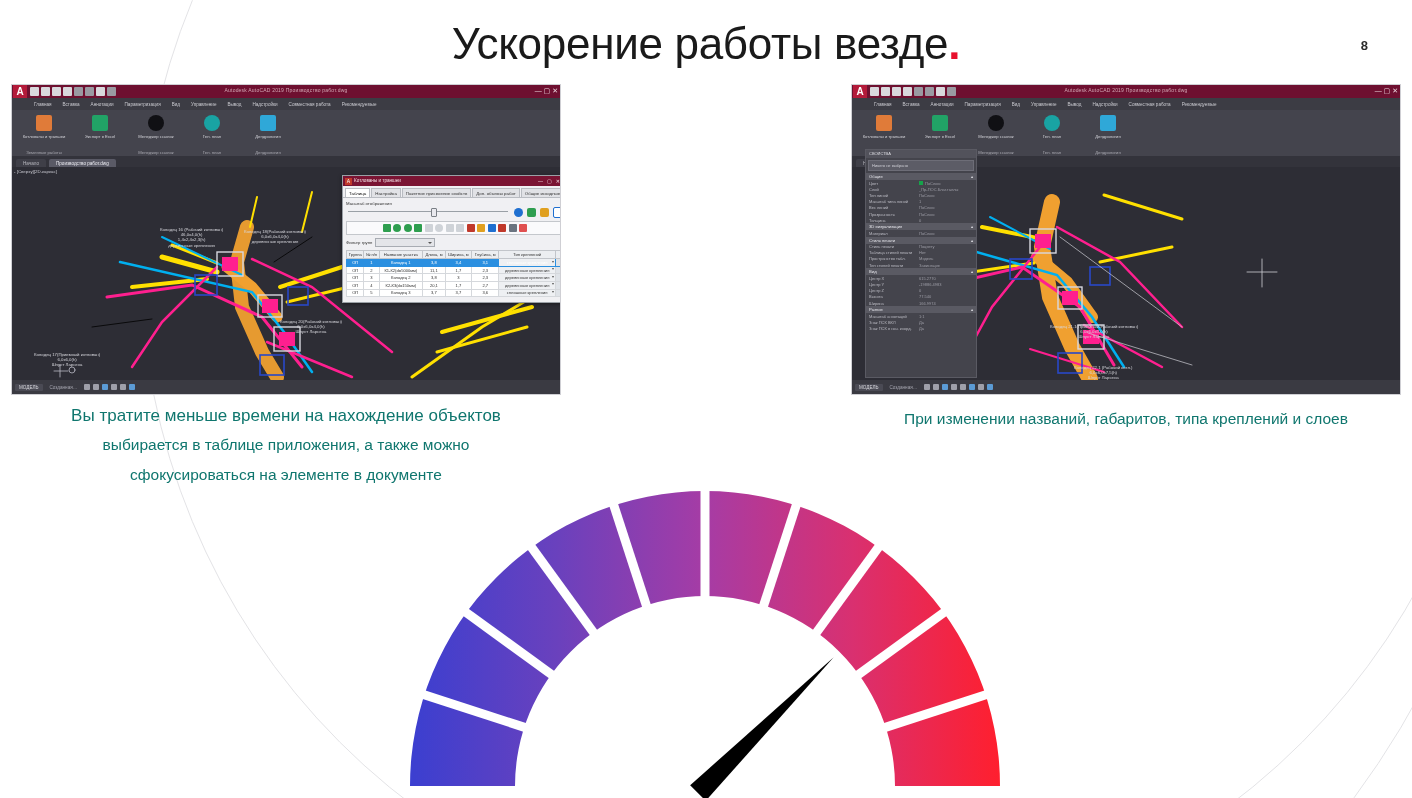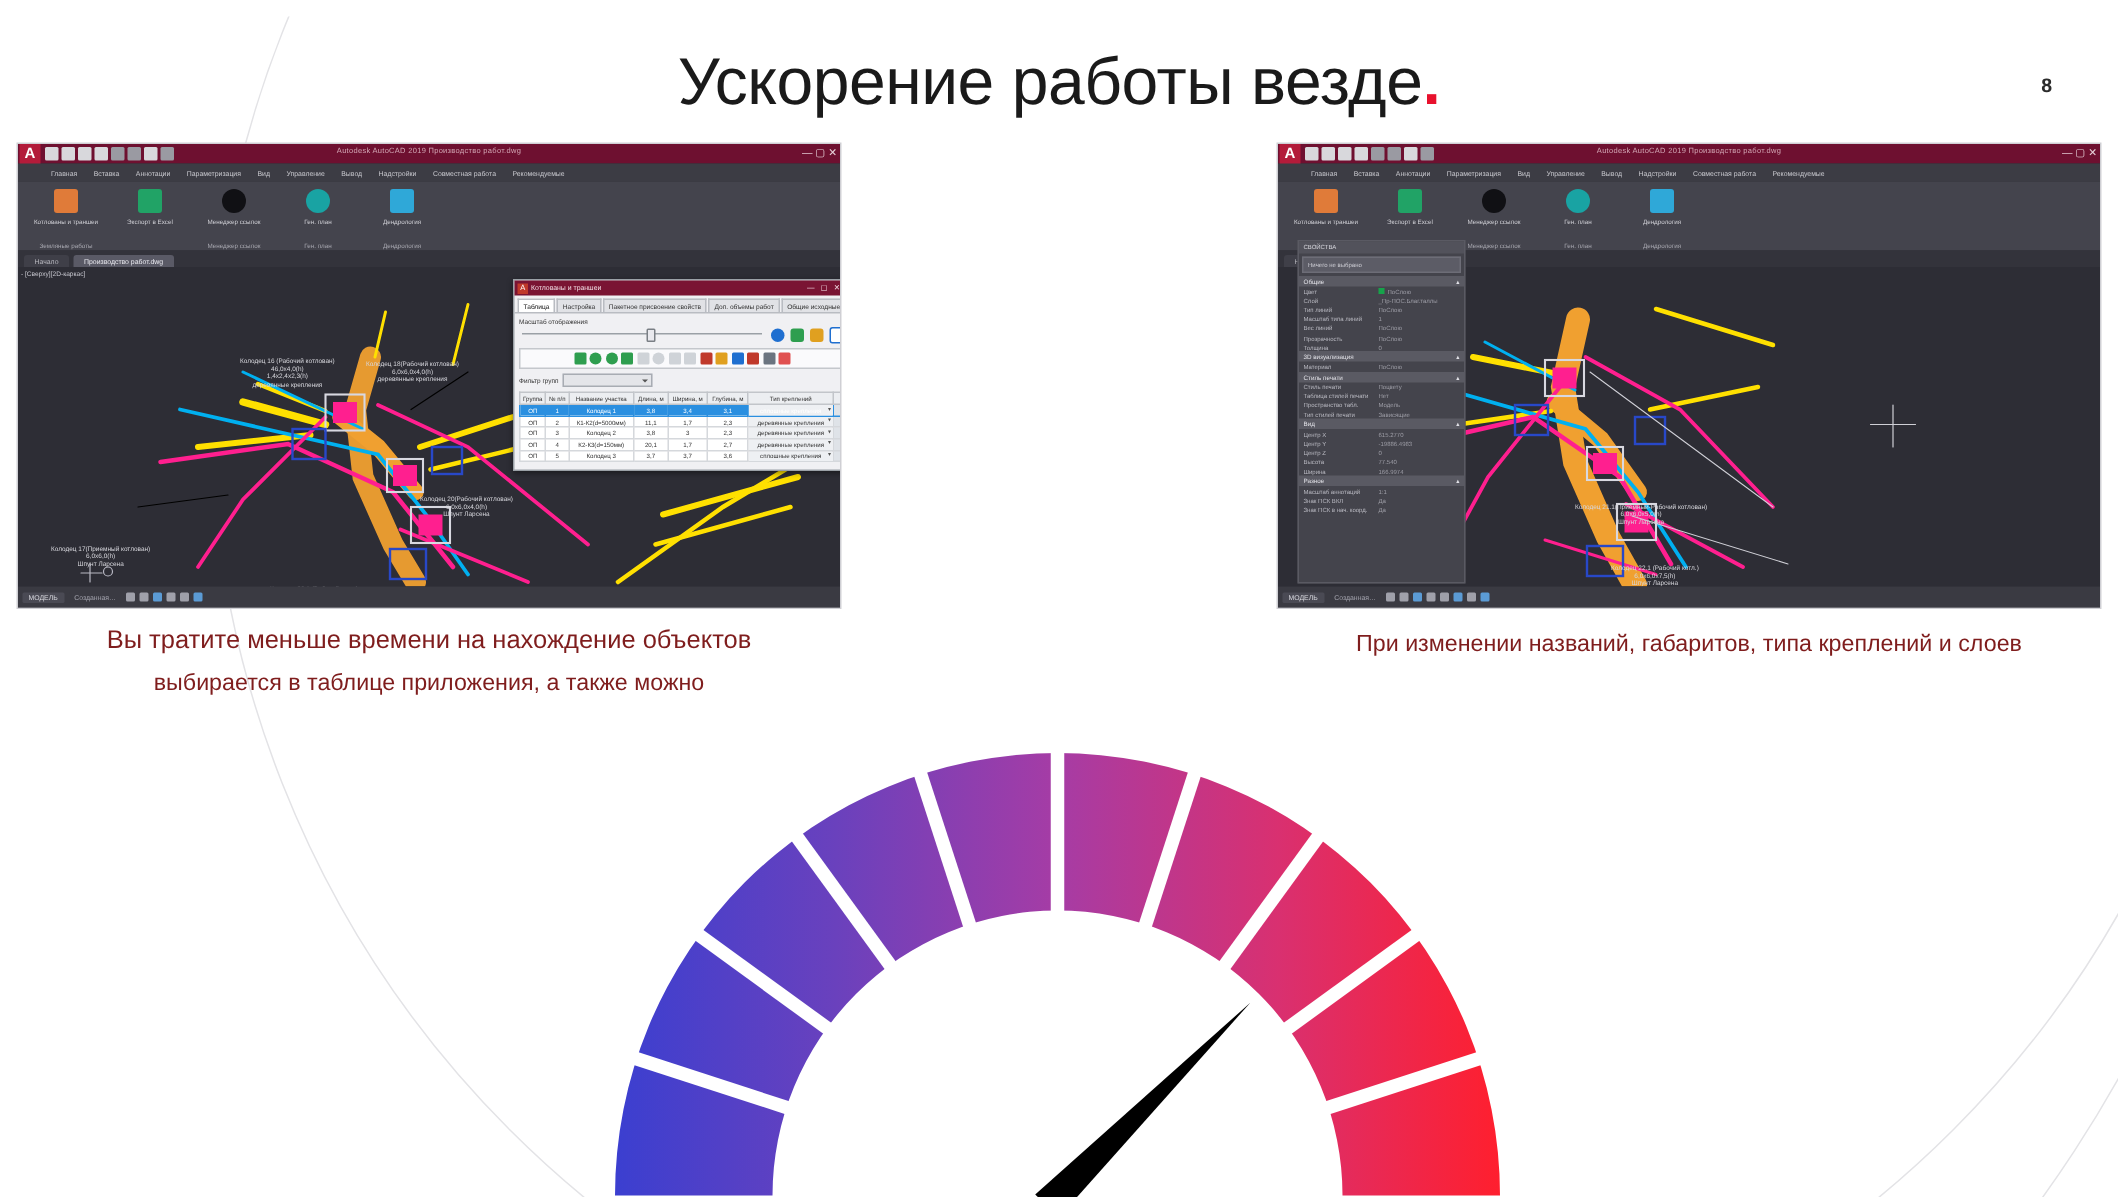--- a/index.html
+++ b/index.html
@@ -2,21 +2,21 @@
 <html><head>
 <meta charset="utf-8">
 <style>
   html,body{margin:0;padding:0;}
   body{
     width:1412px;height:798px;
     background:#ffffff;
     font-family:"Liberation Sans","DejaVu Sans",sans-serif;
     overflow:hidden;position:relative;
   }
-  .slide{position:absolute;inset:0;overflow:hidden;background:#fff;margin-top:11px;}
+  .slide{position:absolute;inset:0;overflow:hidden;background:#fff;}
 
   
   .deco{position:absolute;border-radius:50%;border:1px solid #e3e3e6;pointer-events:none;}
   .deco1{width:1700px;height:1700px;left:-180px;top:-560px;}
   .deco2{width:1360px;height:1360px;left:140px;top:-420px;}
 
   
   .title-wrap{position:absolute;left:0;top:14px;width:1412px;text-align:center;}
   .title{
     display:inline-block;font-size:44px;line-height:60px;color:#1a1a1a;
@@ -135,21 +135,21 @@
   .filter-sel:after{content:"";position:absolute;right:2px;top:2.5px;border-left:2px solid transparent;border-right:2px solid transparent;border-top:2.5px solid #555;}
   table.grid{width:100%;border-collapse:collapse;font-size:4.1px;}
   table.grid th{background:#eceef1;border:1px solid #c2c5ca;color:#333;font-weight:400;padding:1px 0;}
   table.grid td{border:1px solid #d5d8dc;text-align:center;color:#333;padding:0.8px 0;background:#fff;}
   table.grid tr.sel td{background:#2a8fe0;color:#fff;border-color:#2a8fe0;}
   .cellsel{position:relative;background:#eef0f3 !important;}
   .cellsel:after{content:"";position:absolute;right:1px;top:1.5px;border-left:1.6px solid transparent;border-right:1.6px solid transparent;border-top:2px solid #555;}
   td.endic{width:7px;background:#dfe3e8 !important;}
 
   
-  .cap{position:absolute;text-align:center;color:#7f1d1d;}
+  .cap{position:absolute;text-align:center;color:#0f766e;}
   .cap-left{left:10px;top:404px;width:552px;}
   .cap-right{left:850px;top:404px;width:552px;}
   .cap-h{font-size:17px;line-height:24px;margin-bottom:2px;}
   .cap-p{font-size:15.5px;line-height:30px;}
   .sp{ text-decoration:underline; text-decoration-style:wavy; text-decoration-color:#e8112d; text-underline-offset:2px;}
 
   
   .gauge{position:absolute;left:405px;top:476px;width:600px;height:322px;}
 </style>
 </head>
@@ -610,20 +610,21 @@
       <div class="st-ico b"></div>
       <div class="st-ico"></div>
       <div class="st-ico b"></div>
     </div>
 
   </div>
 
   <div class="cap cap-left">
     <div class="cap-h">Вы тратите меньше времени на нахождение объектов</div>
     <div class="cap-p">выбирается в таблице приложения, а также можно</div>
+    <div class="cap-p">сфокусироваться на элементе в документе</div>
   </div>
 
   <div class="cap cap-right">
     <div class="cap-p">При изменении названий, габаритов,  типа креплений и слоев</div>
   </div>
 
   <svg class="gauge" viewBox="0 0 600 322">
     <defs>
       <linearGradient id="gg" x1="0" y1="0" x2="1" y2="0">
         <stop offset="0%" stop-color="#3b3fd0"></stop>

